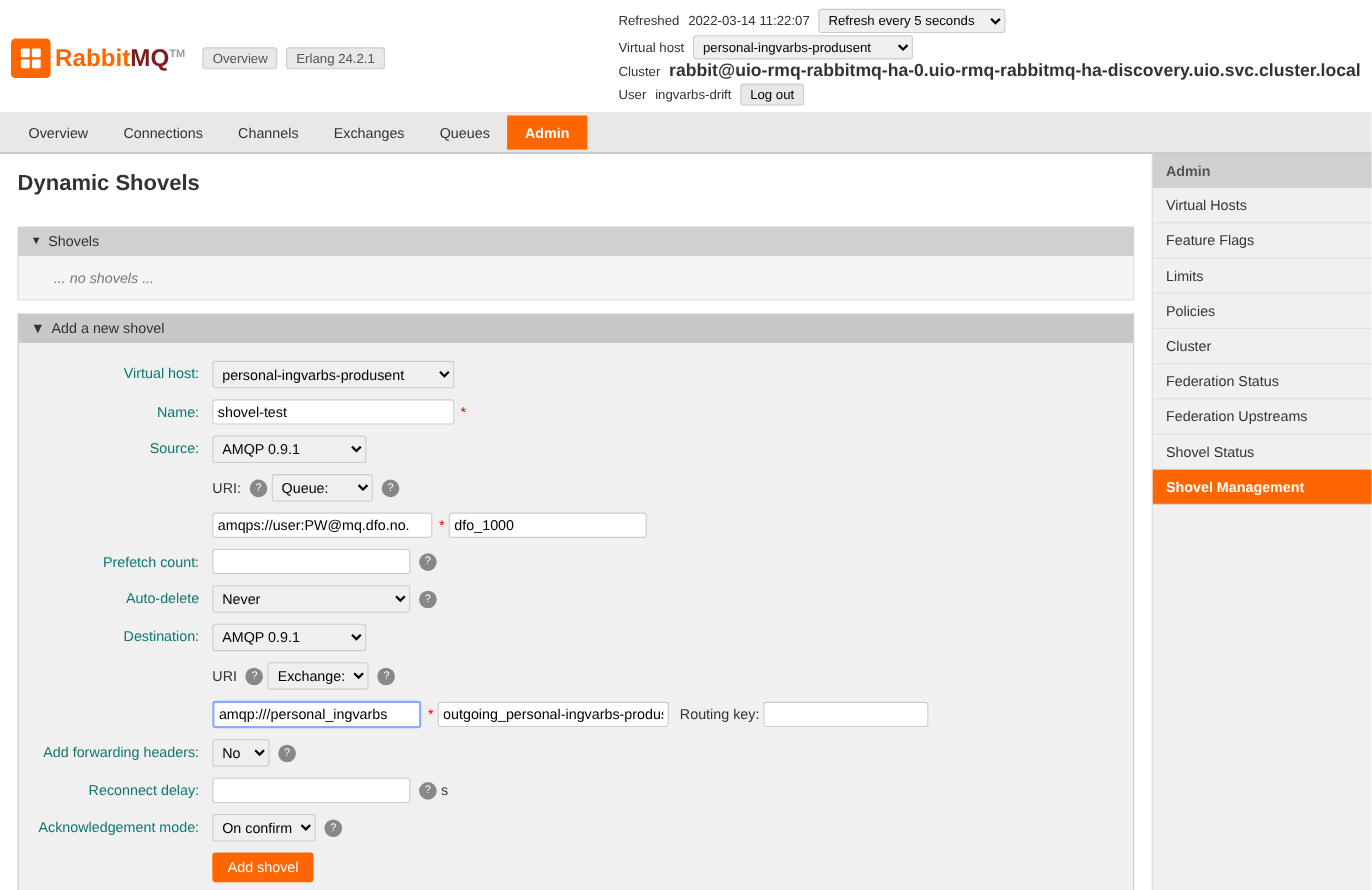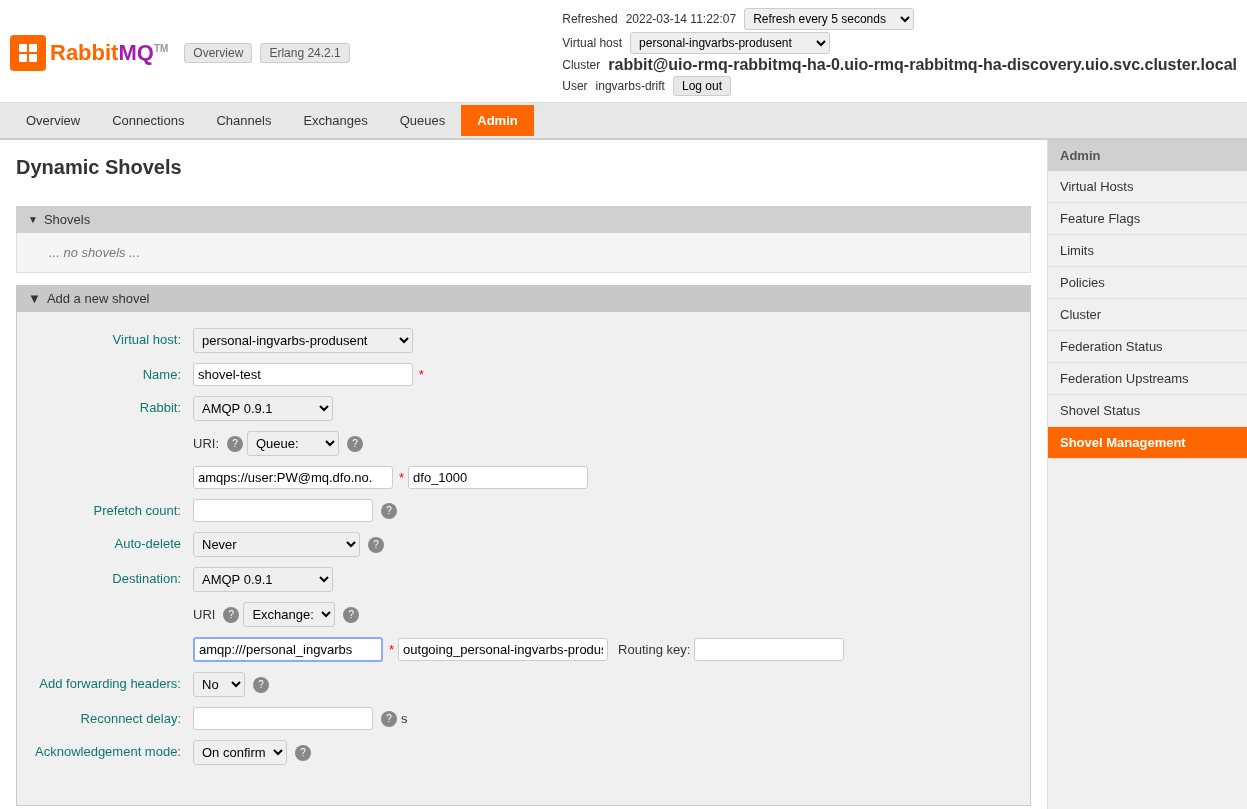--- a/index.html
+++ b/index.html
@@ -32,21 +32,21 @@
       height: 36px;
       background: #f60;
       border-radius: 4px;
       display: flex;
       align-items: center;
       justify-content: center;
     }
     .logo-icon svg { width: 24px; height: 24px; }
     .logo-text { font-size: 22px; font-weight: bold; }
     .logo-text .rabbit { color: #f60; }
-    .logo-text .mq { color: #a21caf; }
+    .logo-text .mq { color: #7f1d1d; }
     .logo-text .tm { font-size: 10px; vertical-align: super; color: #999; }
     .version-badges { display: flex; gap: 8px; }
     .version-badge {
       background: #e8e8e8;
       border: 1px solid #ccc;
       border-radius: 3px;
       padding: 2px 8px;
       font-size: 12px;
       color: #555;
     }
@@ -363,21 +363,21 @@
 
       <div class="form-row">
         <div class="form-label">Name:</div>
         <div class="form-control">
           <input type="text" class="form-input wide" value="shovel-test" style="">
           <span class="required-star">*</span>
         </div>
       </div>
 
       <div class="form-row">
-        <div class="form-label">Rabbit:</div>
+        <div class="form-label">Source:</div>
         <div class="form-control">
           <select class="form-select" style="width:140px;">
             <option>AMQP 0.9.1</option>
             <option>AMQP 1.0</option>
           </select>
         </div>
       </div>
 
       <div class="form-row">
         <div class="form-label"></div>
@@ -412,21 +412,21 @@
             <input type="text" class="form-input" value="" style="width: 180px;">
             <span class="help-icon">?</span>
           </div>
         </div>
       </div>
 
       <div class="form-row">
         <div class="form-label">Auto-delete</div>
         <div class="form-control">
           <div class="uri-row">
-            <select class="form-select" style="width:167px;">
+            <select class="form-select" style="width:180px;">
               <option>Never</option>
               <option>After initial length consumed</option>
               <option>No</option>
             </select>
             <span class="help-icon">?</span>
           </div>
         </div>
       </div>
 
       <div class="form-row">
@@ -500,20 +500,23 @@
               <option>On publish</option>
               <option>No ack</option>
             </select>
             <span class="help-icon">?</span>
           </div>
         </div>
       </div>
 
       <div class="form-row">
         <div class="form-label"></div>
+        <div class="form-control">
+          <button class="btn-primary">Add shovel</button>
+        </div>
       </div>
     </div>
 
   </div>
 
   <div class="sidebar">
     <div class="sidebar-title">Admin</div>
     <div class="sidebar-item">Virtual Hosts</div>
     <div class="sidebar-item">Feature Flags</div>
     <div class="sidebar-item">Limits</div>

